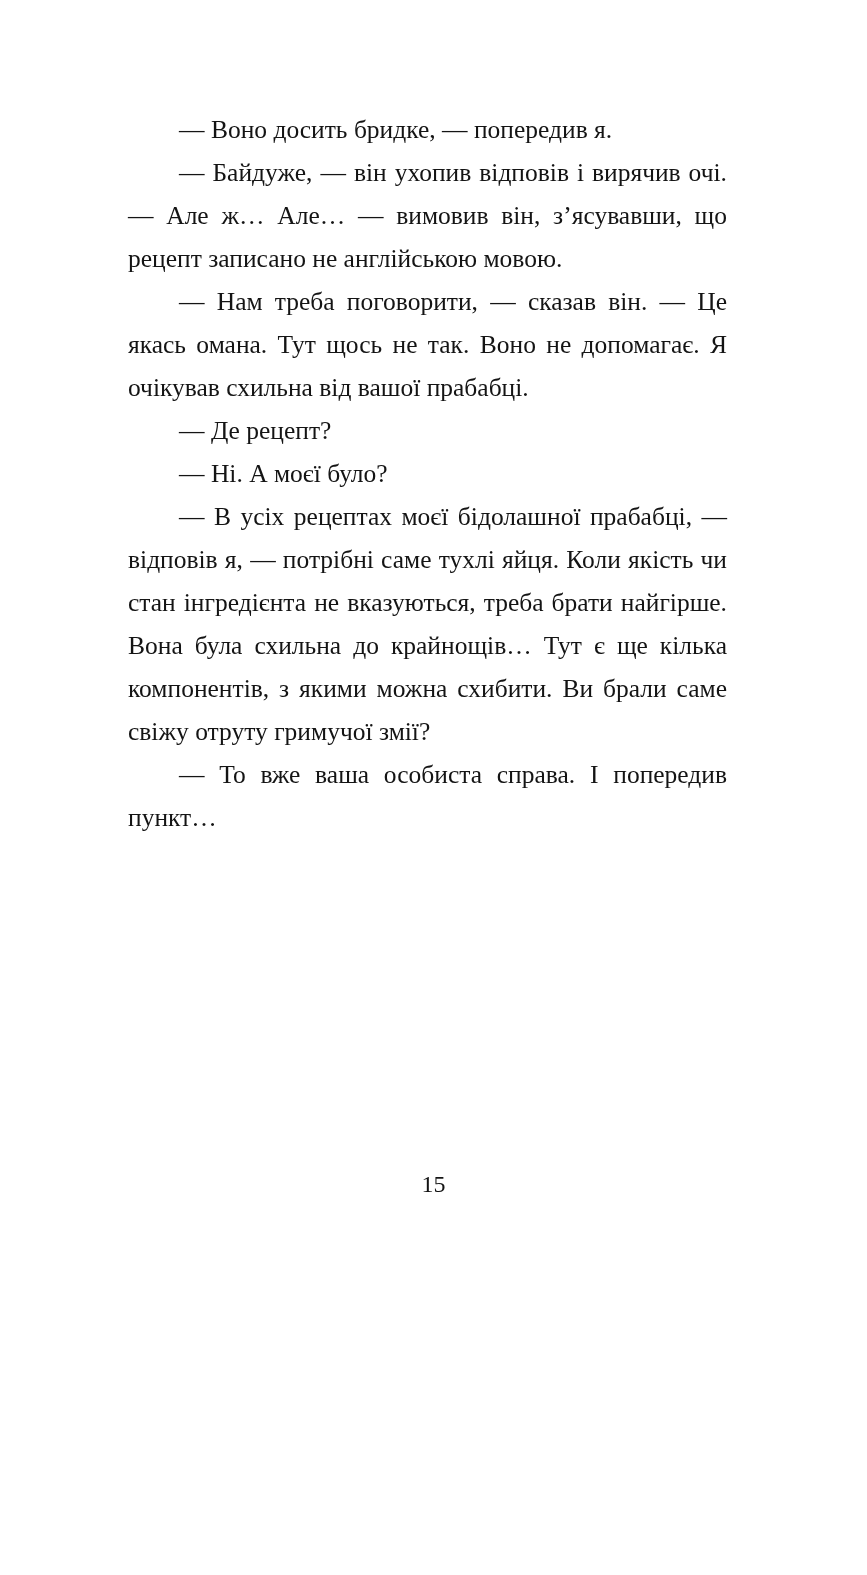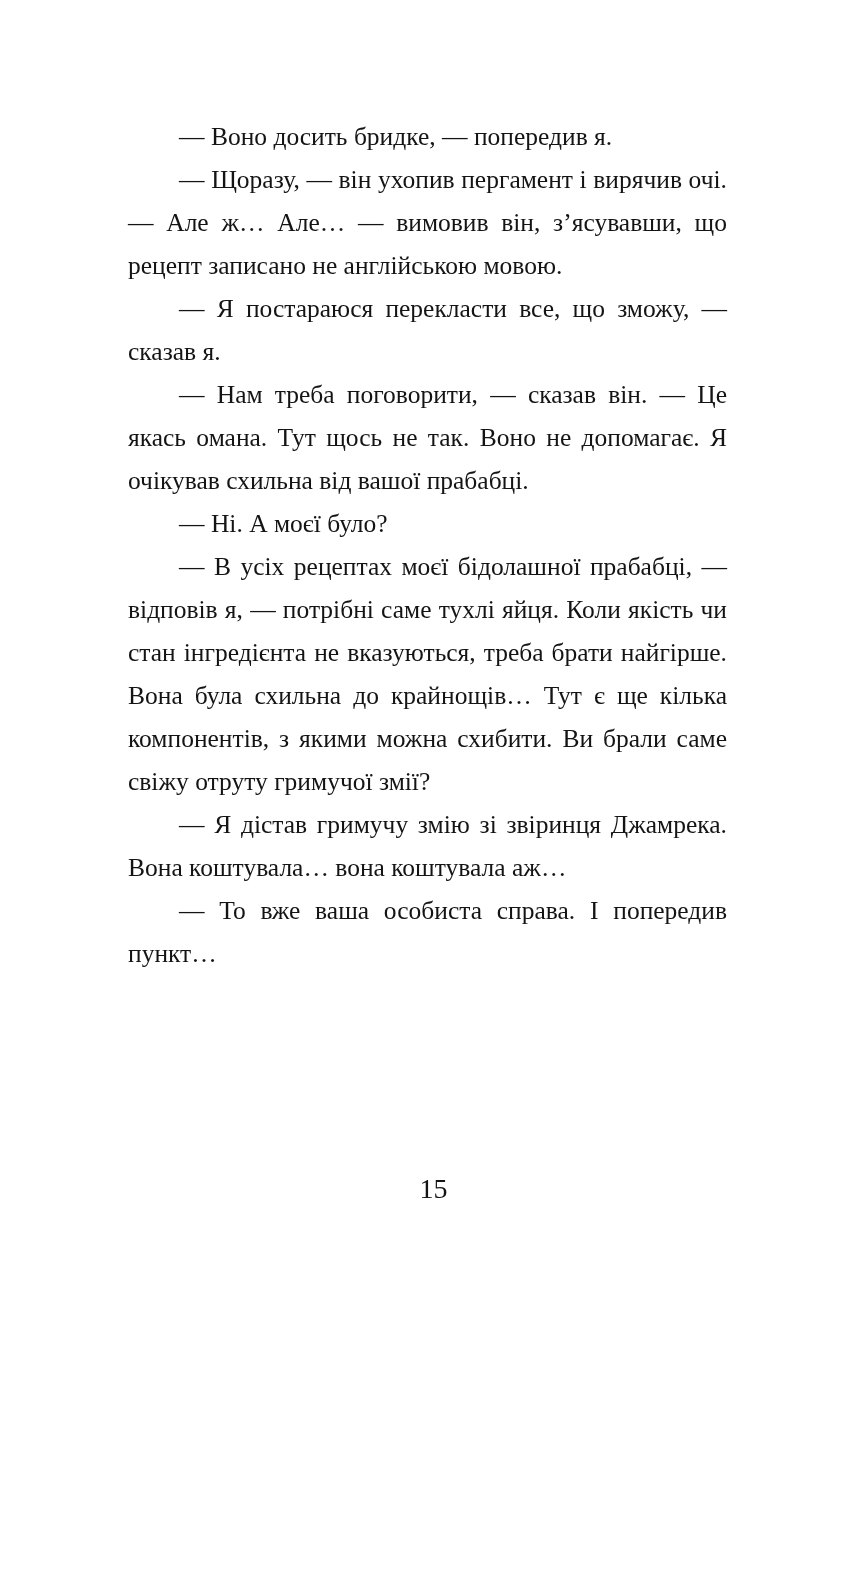--- a/index.html
+++ b/index.html
@@ -11,21 +11,21 @@
     width: 867px;
     height: 1575px;
     position: relative;
     font-family: "Liberation Serif", "DejaVu Serif", serif;
     color: #111111;
     overflow: hidden;
   }
   .page {
     position: absolute;
     left: 0;
-    top: 15px;
+    top: 8px;
     width: 867px;
     height: 1248px;
     box-sizing: border-box;
     padding: 100px 140px 24px 128px;
   }
   .body-text {
     font-size: 25.5px;
     line-height: 43px;
     text-align: justify;
     text-justify: inter-word;
@@ -35,33 +35,32 @@
   .body-text p {
     margin: 0;
     text-indent: 2.0em;
   }
   .page-number {
     position: absolute;
     left: 0;
     right: 0;
     bottom: 58px;
     text-align: center;
-    font-size: 28px;
+    font-size: 24px;
     color: #141414;
     font-family: "Liberation Serif", "DejaVu Serif", serif;
   }
 </style>
 </head>
 <body>
 
 <div class="page">
   <div class="body-text">
     <p>— Воно досить бридке, — попередив я.</p>
-    <p>— Щоразу, — він ухопив пергамент і вирячив очі. — Але ж… Але… — вимовив він, з’ясувавши, що рецепт записано не англійською мовою.</p>
-    <p>— Я постараюся перекласти все, що зможу, — сказав я.</p>
+    <p>— Байдуже, — він ухопив відповів і вирячив очі. — Але ж… Але… — вимовив він, з’ясувавши, що рецепт записано не англійською мовою.</p>
     <p>— Нам треба поговорити, — сказав він. — Це якась омана. Тут щось не так. Воно не допомагає. Я очікував схильна від вашої прабабці.</p>
+    <p>— Де рецепт?</p>
     <p>— Ні. А моєї було?</p>
     <p>— В усіх рецептах моєї бідолашної прабабці, — відповів я, — потрібні саме тухлі яйця. Коли якість чи стан інгредієнта не вказуються, треба брати найгірше. Вона була схильна до крайнощів… Тут є ще кілька компонентів, з якими можна схибити. Ви брали саме свіжу отруту гримучої змії?</p>
-    <p>— Я дістав гримучу змію зі звіринця Джамрека. Вона коштувала… вона коштувала аж…</p>
     <p>— То вже ваша особиста справа. І попередив пункт…</p>
   </div>
   <div class="page-number">15</div>
 </div>
 
 </body></html>

